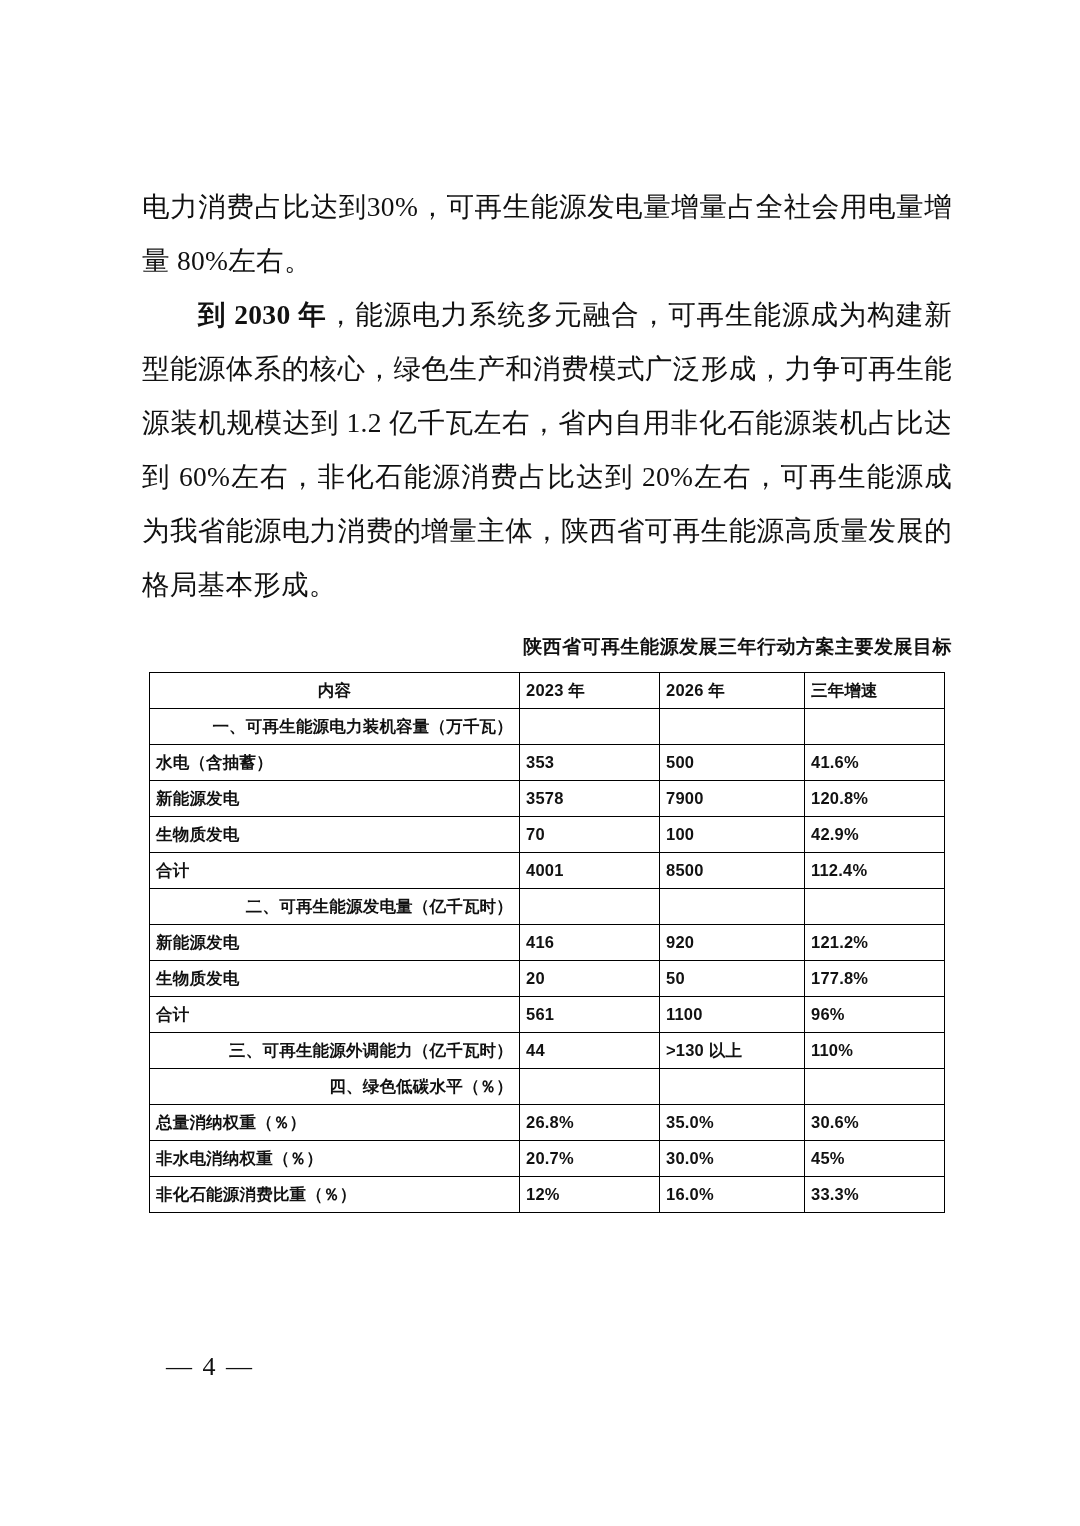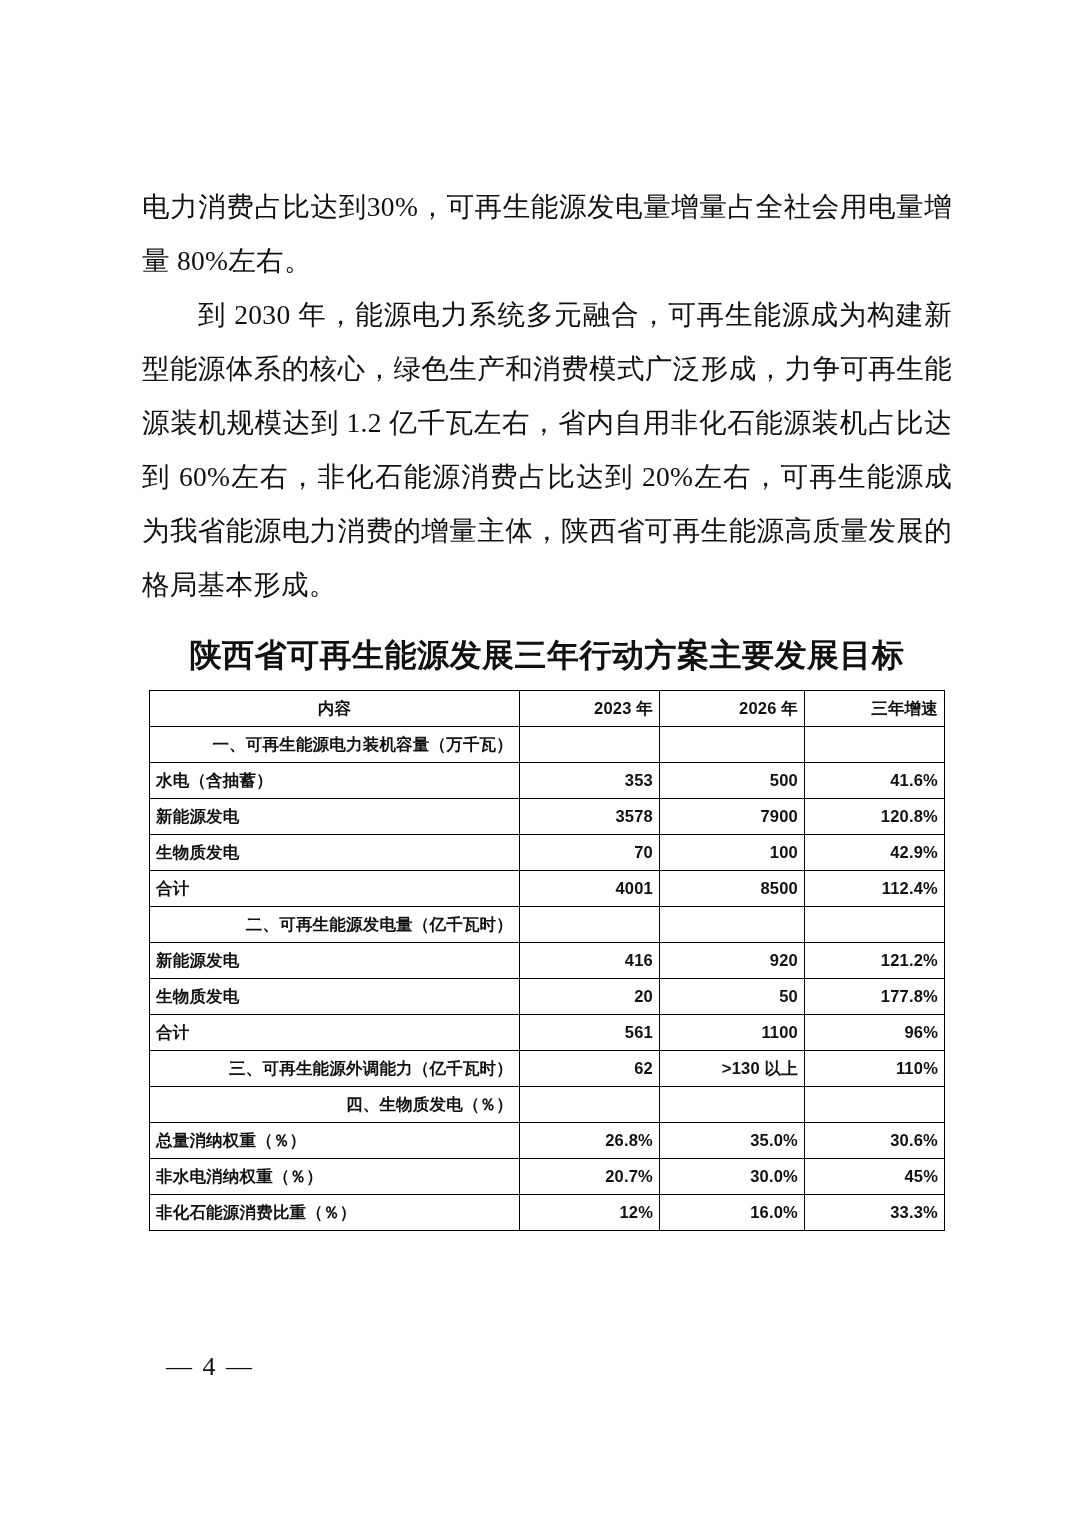--- a/index.html
+++ b/index.html
@@ -28,27 +28,27 @@
     line-height: 54px;
     text-align: justify;
     text-justify: inter-ideograph;
     letter-spacing: 0.3px;
     margin: 0;
   }
   .para.indent {
     text-indent: 56px;
   }
   .para b {
-    font-weight: normal;
+    font-weight: bold;
   }
   .table-title {
     margin-top: 22px;
     margin-bottom: 4px;
-    text-align: center;
-    font-size: 32px;
+    text-align: right;
+    font-size: 19px;
     font-weight: bold;
     letter-spacing: 0.5px;
     font-family: "Liberation Sans", "DejaVu Sans", sans-serif;
   }
   table.main-table {
     border-collapse: collapse;
     width: 795px;
     margin: 12px auto;
     table-layout: fixed;
     font-family: "Liberation Sans", "DejaVu Sans", sans-serif;
@@ -58,21 +58,21 @@
     height: 36px;
     font-size: 16.5px;
     font-weight: bold;
     padding: 2px 6px;
     box-sizing: border-box;
     letter-spacing: 0.2px;
   }
   td.c-content { text-align: center; }
   td.c-sub { }
   td.c-section { text-align: right; padding-left: 14px; }
-  td.c-num { text-align: right; }
+  td.c-num { text-align: left; }
   col.col-1 { width: 370px; }
   col.col-2 { width: 140px; }
   col.col-3 { width: 145px; }
   col.col-4 { width: 140px; }
   .footer {
     position: absolute;
     left: 0;
     top: 1352px;
     width: 1080px;
     text-align: left;
@@ -162,26 +162,26 @@
         <td class="c-num">177.8%</td>
       </tr>
       <tr>
         <td class="c-sub">合计</td>
         <td class="c-num">561</td>
         <td class="c-num">1100</td>
         <td class="c-num">96%</td>
       </tr>
       <tr>
         <td class="c-section">三、可再生能源外调能力（亿千瓦时）</td>
-        <td class="c-num">62</td>
+        <td class="c-num">44</td>
         <td class="c-num">&gt;130 以上</td>
         <td class="c-num">110%</td>
       </tr>
       <tr>
-        <td class="c-section">四、生物质发电（％）</td>
+        <td class="c-section">四、绿色低碳水平（％）</td>
         <td class="c-num"></td>
         <td class="c-num"></td>
         <td class="c-num"></td>
       </tr>
       <tr>
         <td class="c-sub">总量消纳权重（％）</td>
         <td class="c-num">26.8%</td>
         <td class="c-num">35.0%</td>
         <td class="c-num">30.6%</td>
       </tr>

